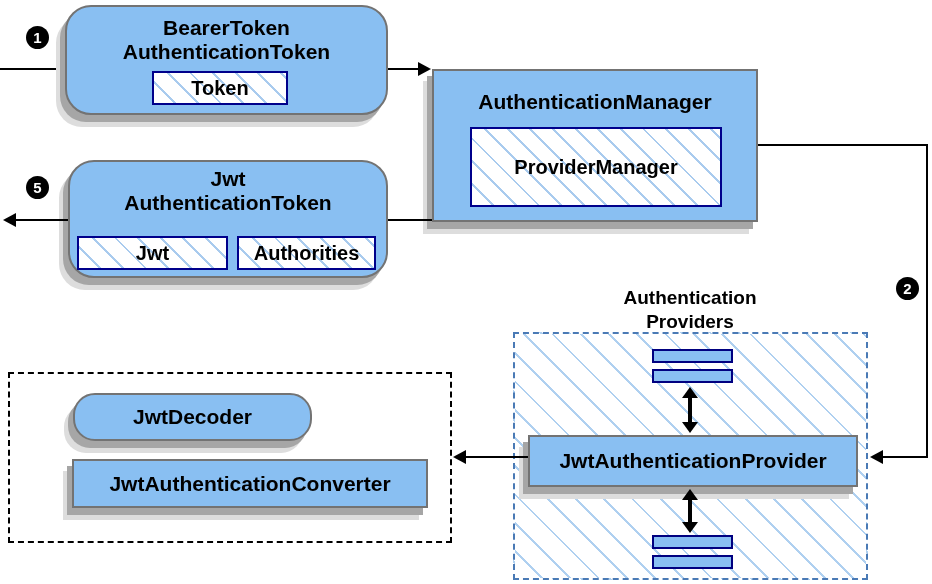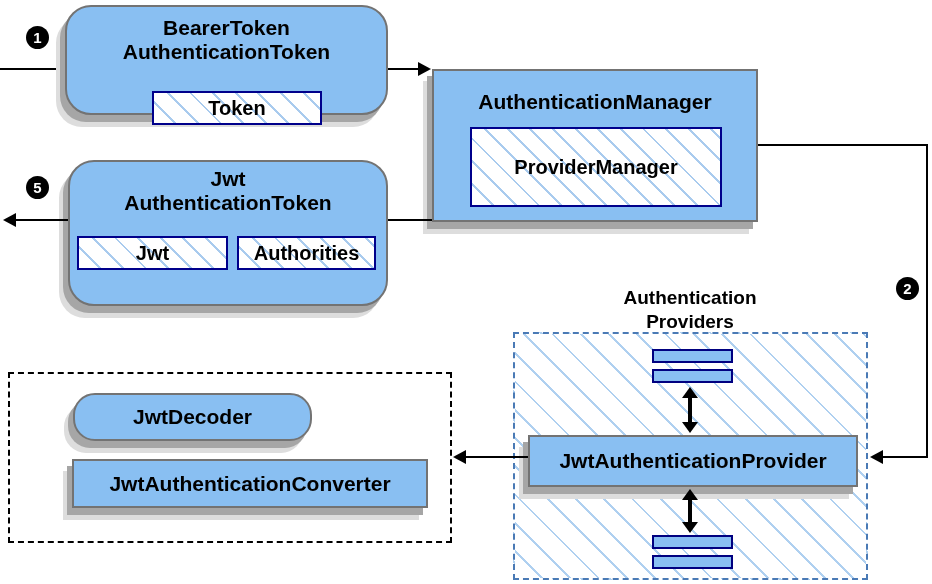--- a/index.html
+++ b/index.html
@@ -55,39 +55,39 @@
   <div class="badge" style="left:896px;top:277px;">2</div>
   <div class="badge" style="left:27px;top:407px;">3</div>
   <div class="badge" style="left:27px;top:475px;">4</div>
   <div class="badge" style="left:26px;top:176px;">5</div>
 
   <div class="hline" style="left:0;top:68px;width:65px;"></div>
 
   <div class="node rounded shadow" style="left:65px;top:5px;width:323px;height:110px;padding-top:9px;">
     <span class="title">BearerToken</span>
     <span class="title">AuthenticationToken</span>
-    <div class="inner" style="left:85px;top:84px;width:170px;height:34px;">Token</div>
+    <div class="inner" style="left:85px;top:64px;width:136px;height:34px;">Token</div>
   </div>
 
   <div class="hline" style="left:388px;top:68px;width:31px;"></div>
   <div class="head-right" style="left:418px;top:62px;"></div>
 
   <div class="node shadow" style="left:432px;top:69px;width:326px;height:153px;padding-top:19px;">
     <span class="title">AuthenticationManager</span>
     <div class="inner" style="left:36px;top:56px;width:252px;height:80px;">ProviderManager</div>
   </div>
 
   <div class="hline" style="left:758px;top:144px;width:170px;"></div>
   <div class="vline" style="left:926px;top:144px;height:314px;"></div>
   <div class="hline" style="left:883px;top:456px;width:45px;"></div>
   <div class="head-left" style="left:870px;top:450px;"></div>
 
   <div class="hline" style="left:388px;top:219px;width:44px;"></div>
 
-  <div class="node rounded shadow" style="left:68px;top:160px;width:320px;height:146px;padding-top:5px;">
+  <div class="node rounded shadow" style="left:68px;top:160px;width:320px;height:118px;padding-top:5px;">
     <span class="title">Jwt</span>
     <span class="title">AuthenticationToken</span>
     <div class="inner" style="left:7px;top:74px;width:151px;height:34px;">Jwt</div>
     <div class="inner" style="left:167px;top:74px;width:139px;height:34px;">Authorities</div>
   </div>
 
   <div class="hline" style="left:15px;top:219px;width:53px;"></div>
   <div class="head-left" style="left:3px;top:213px;"></div>
 
   <div class="group-label" style="left:565px;top:266px;width:250px;">

